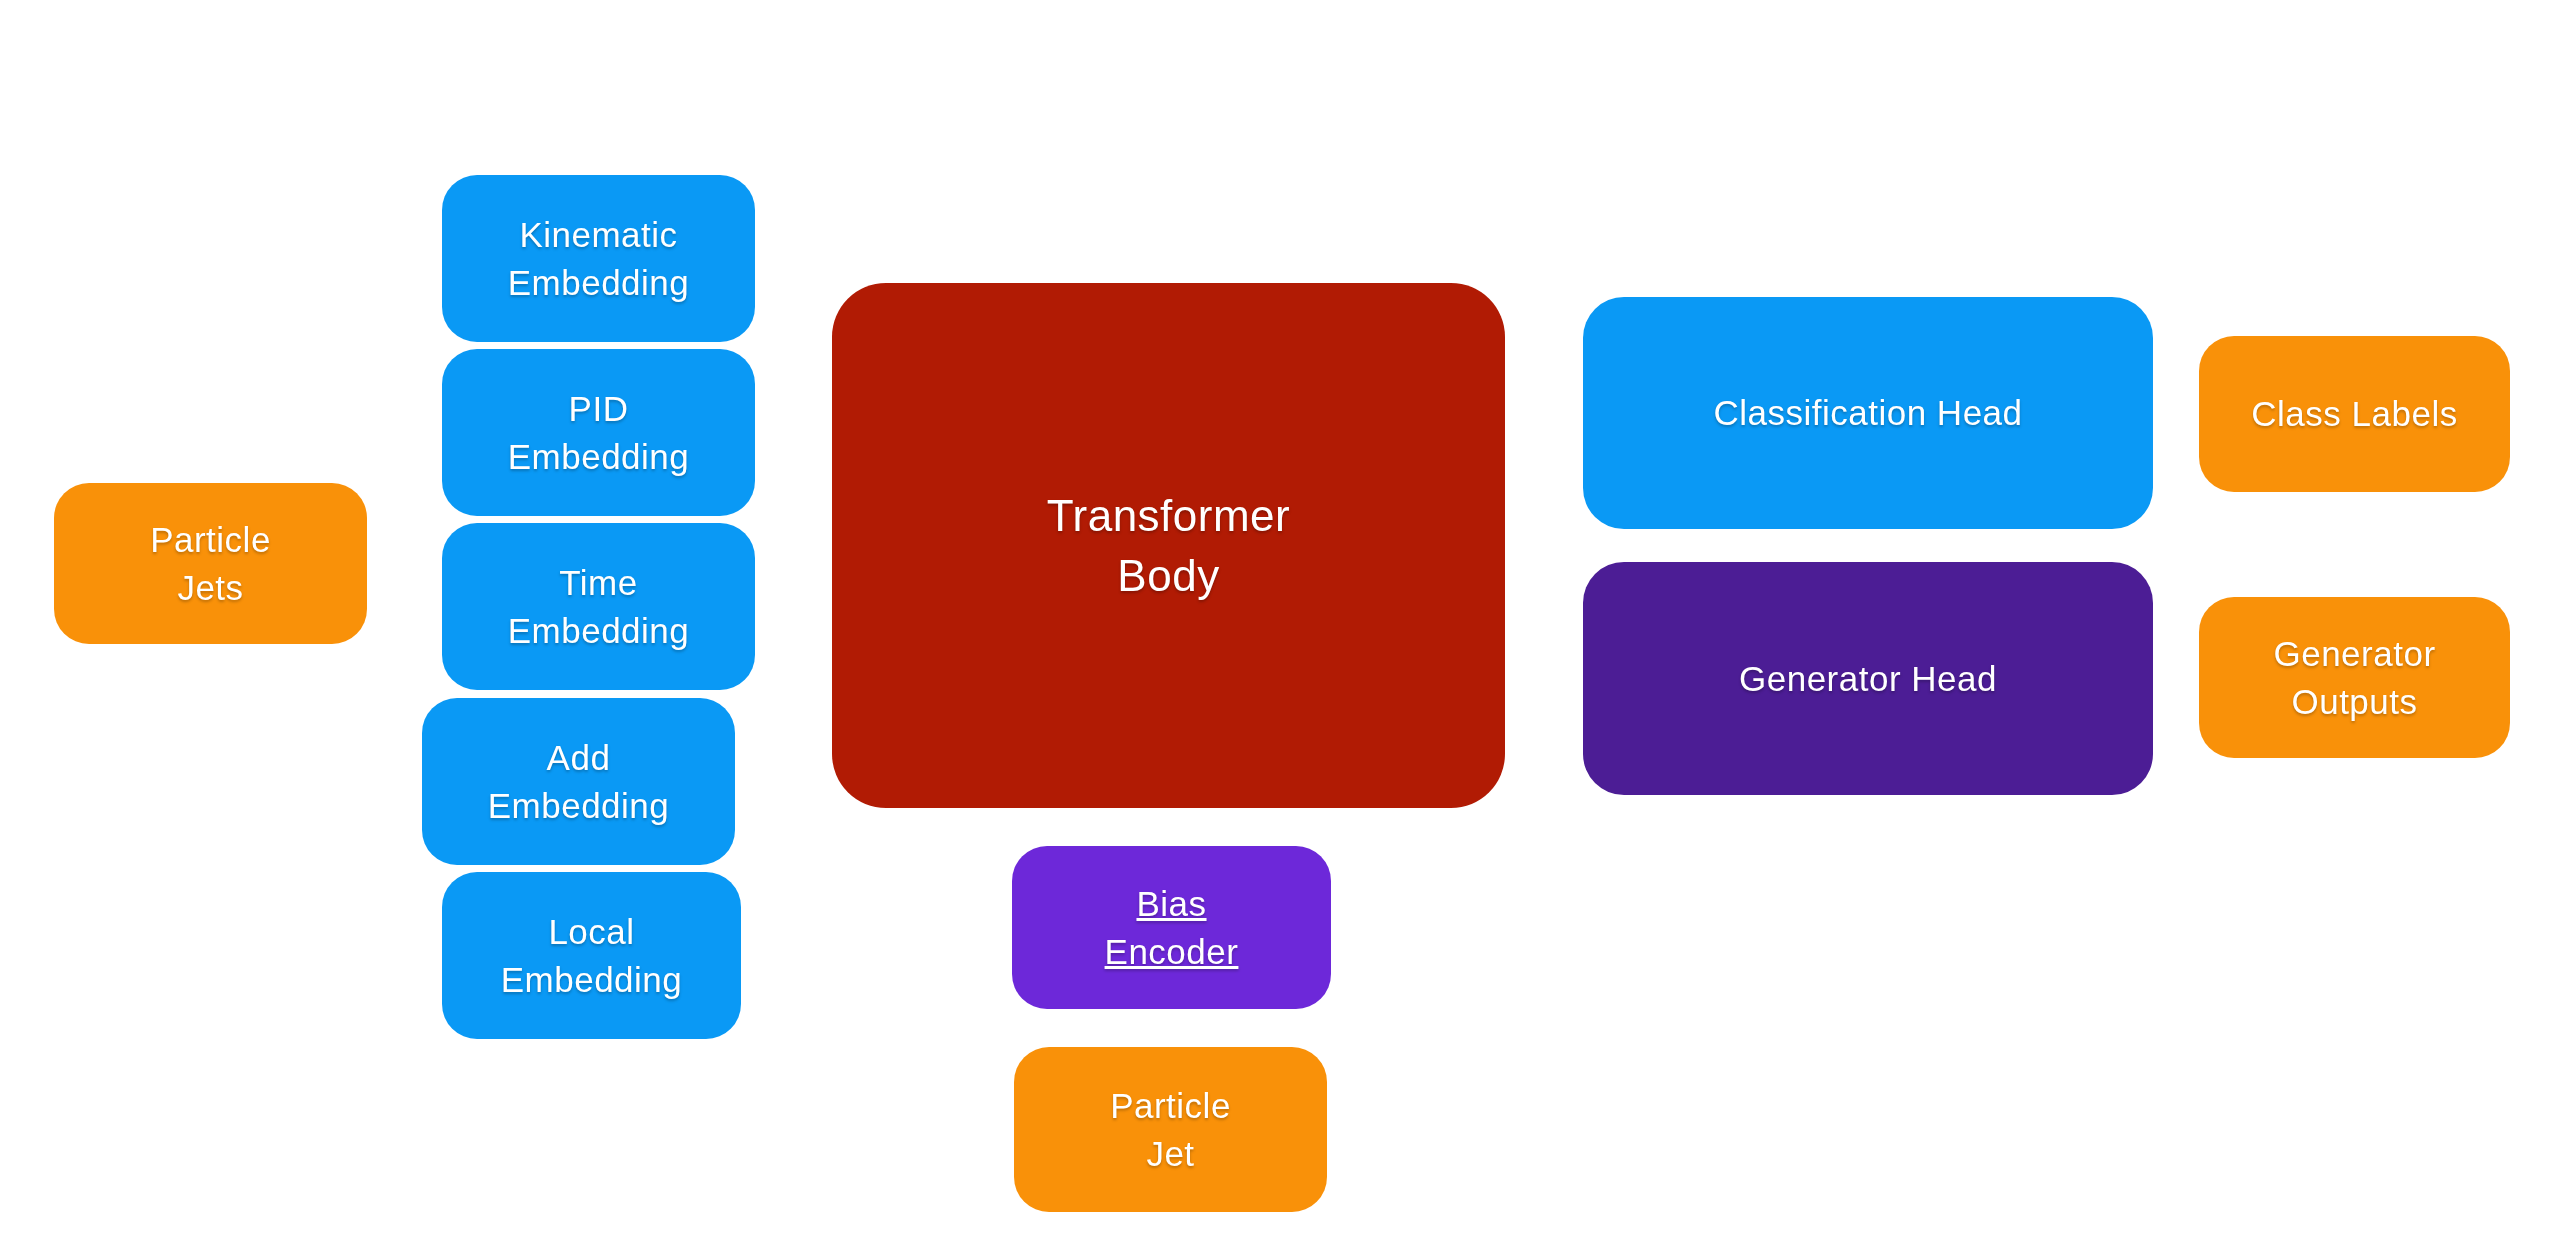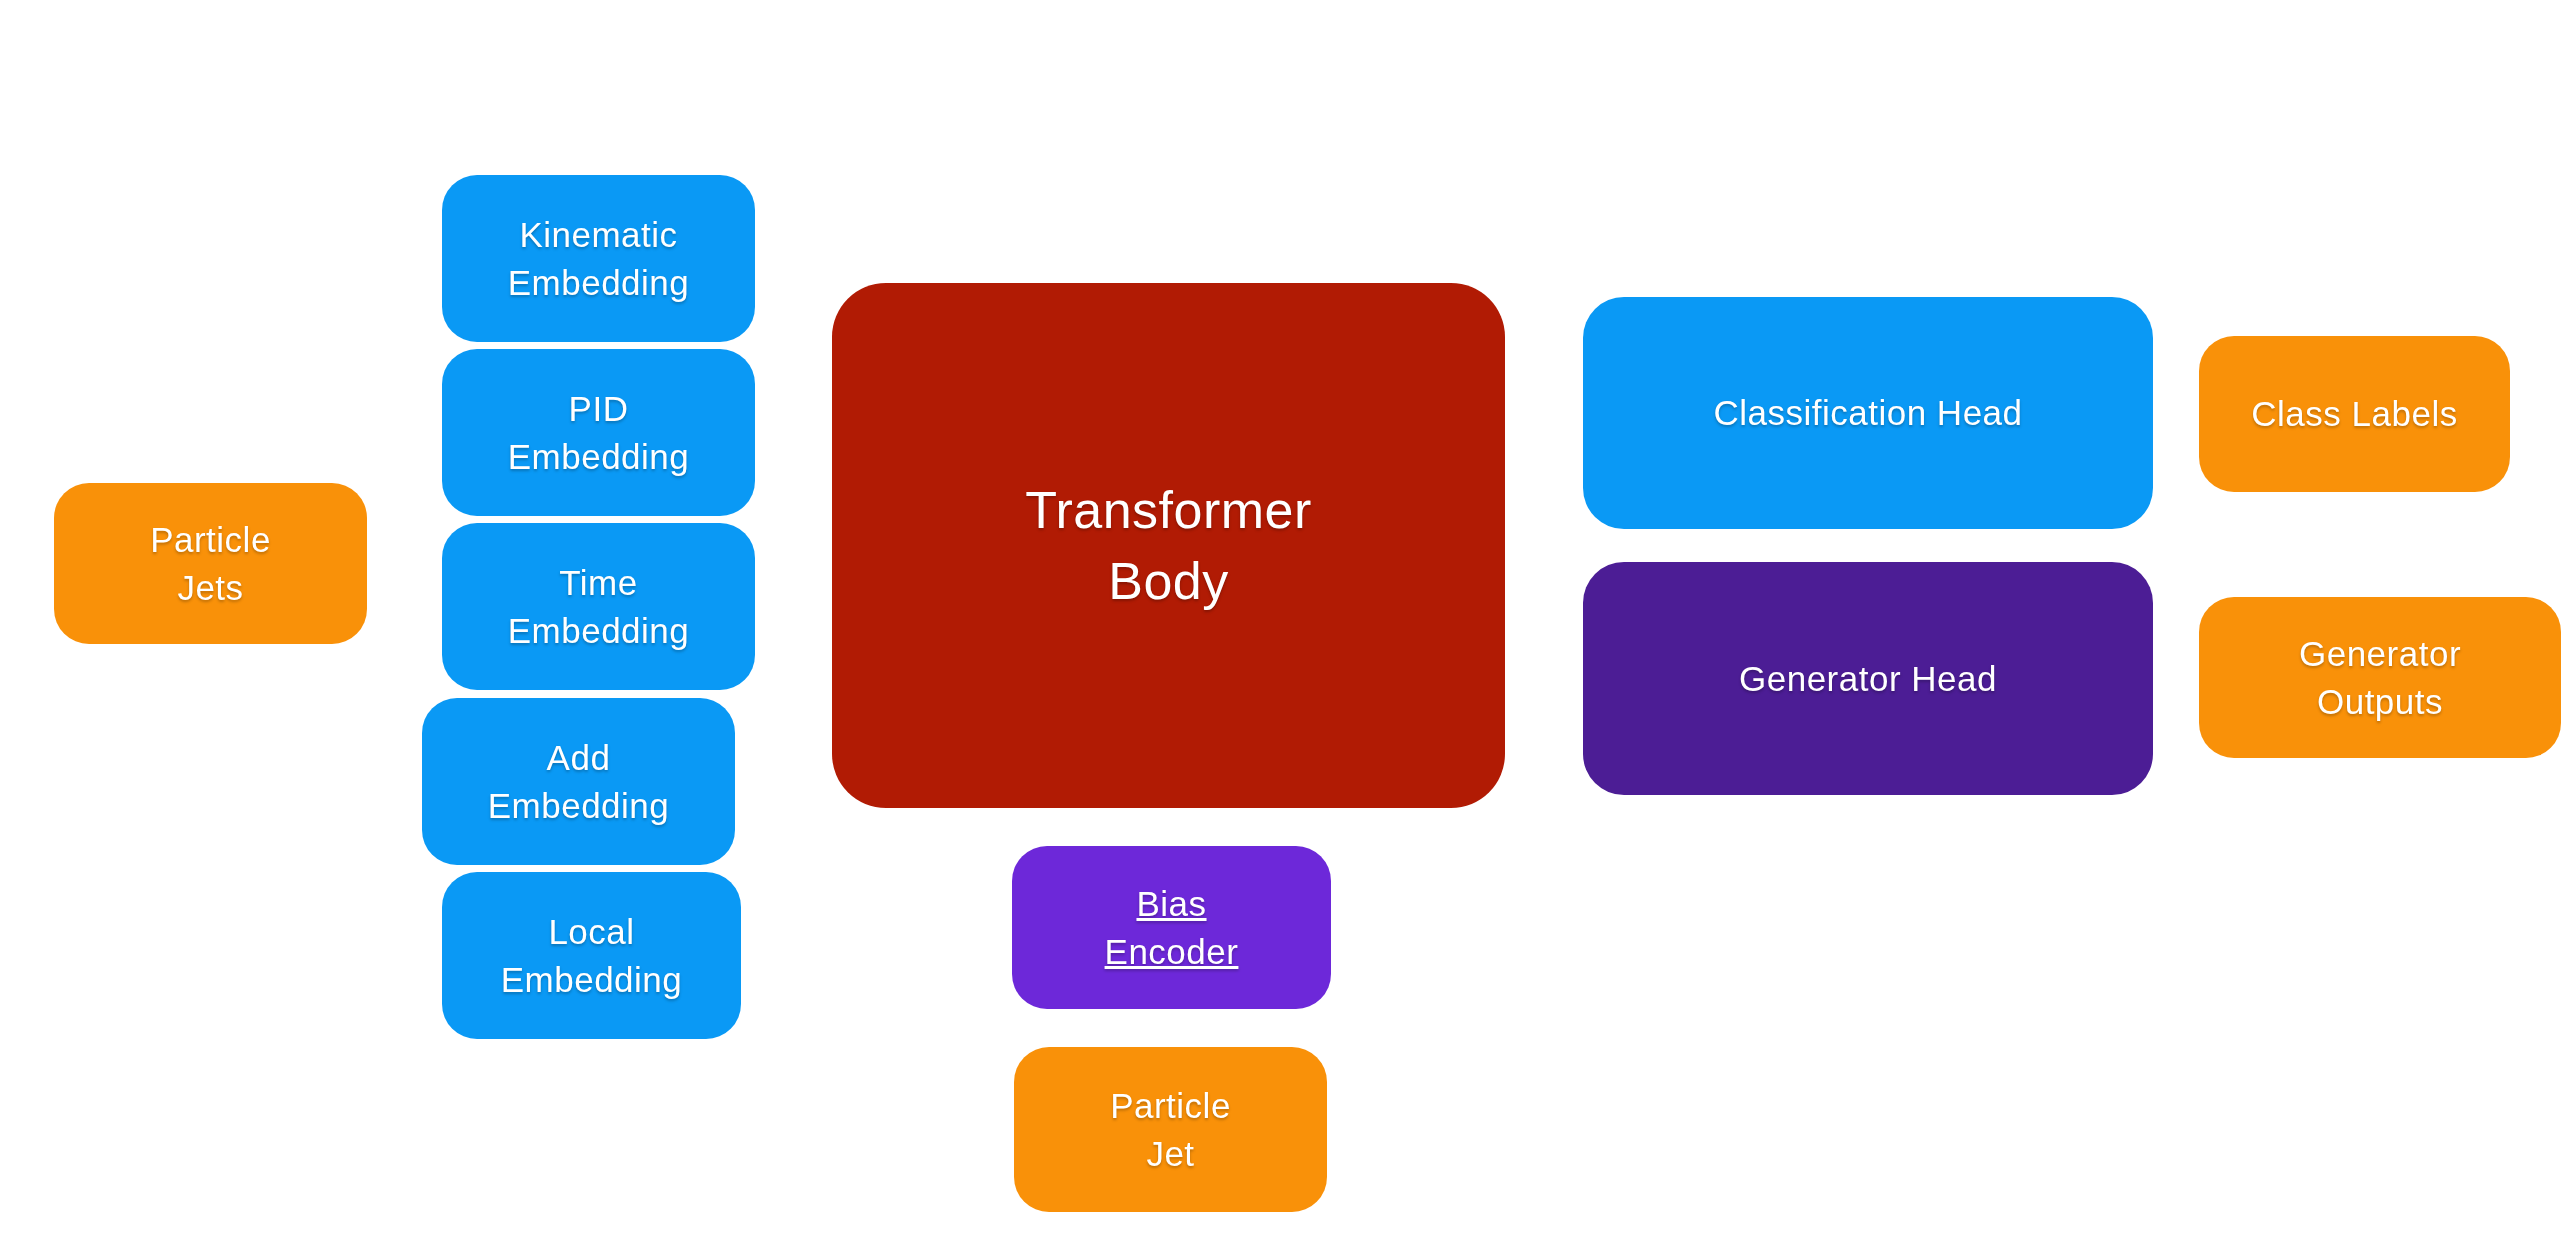--- a/index.html
+++ b/index.html
@@ -40,27 +40,27 @@
   }
 
   
   #particle-jets        { left: 54px;   top: 483px;  width: 313px; height: 161px; }
   #kinematic-embedding  { left: 442px;  top: 175px;  width: 313px; height: 167px; }
   #pid-embedding        { left: 442px;  top: 349px;  width: 313px; height: 167px; }
   #time-embedding       { left: 442px;  top: 523px;  width: 313px; height: 167px; }
   #add-embedding        { left: 422px;  top: 698px;  width: 313px; height: 167px; }
   #local-embedding      { left: 442px;  top: 872px;  width: 299px; height: 167px; }
   #transformer-body     { left: 832px;  top: 283px;  width: 673px; height: 525px;
-                          border-radius: 54px; font-size: 52px; }
+                          border-radius: 54px; font-size: 44px; }
   #bias-encoder         { left: 1012px; top: 846px;  width: 319px; height: 163px; }
   #particle-jet         { left: 1014px; top: 1047px; width: 313px; height: 165px; }
   #classification-head  { left: 1583px; top: 297px;  width: 570px; height: 232px; border-radius: 41px; }
   #generator-head       { left: 1583px; top: 562px;  width: 570px; height: 233px; border-radius: 41px; }
   #class-labels         { left: 2199px; top: 336px;  width: 311px; height: 156px; }
-  #generator-outputs    { left: 2199px; top: 597px;  width: 362px; height: 161px; }
+  #generator-outputs    { left: 2199px; top: 597px;  width: 311px; height: 161px; }
 </style>
 </head>
 <body>
 
 <div class="canvas">
 
   <div class="node" id="particle-jets" style="background: rgb(249, 145, 9);">
     <span class="node-label">Particle
 Jets</span>
   </div>

